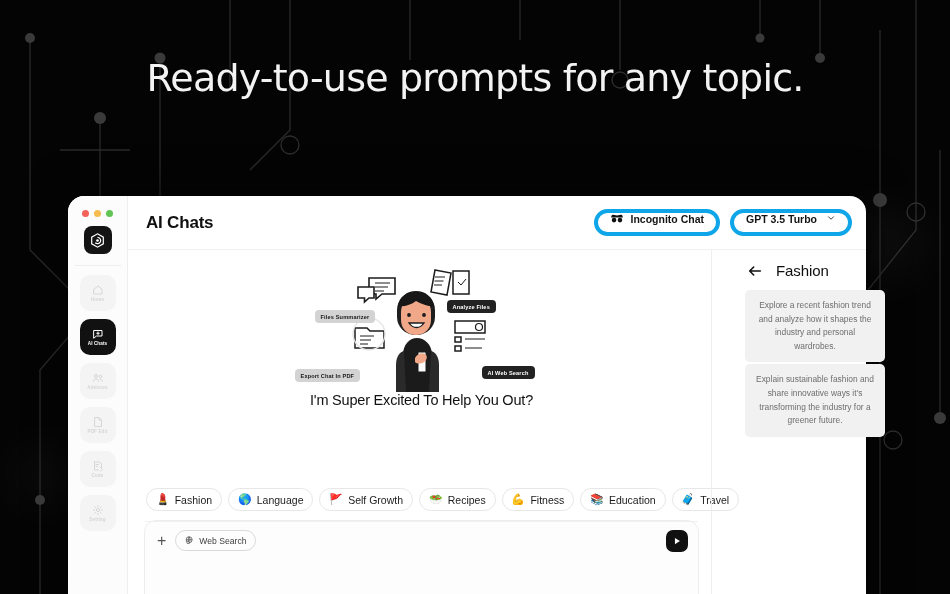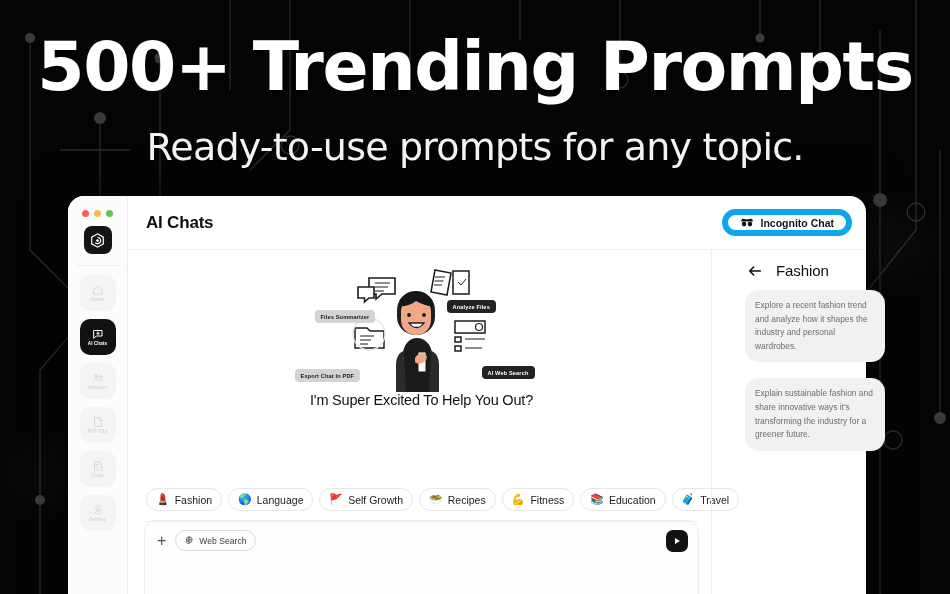--- a/index.html
+++ b/index.html
@@ -64,22 +64,22 @@
   .nav-item svg { display: block; }
 
   
   .main { flex: 1; display: flex; flex-direction: column; min-width: 0; }
   .topbar {
     height: 54px; flex: 0 0 54px; border-bottom: 1px solid #f0f0f0;
     display: flex; align-items: center; padding: 0 14px 0 18px; gap: 10px;
   }
   .app-title { font-size: 17px; font-weight: 700; color: #101010; letter-spacing: -.2px; flex: 1; }
   .pill {
-    height: 27px; border: 6px solid #0ea5e9; border-radius: 14px; background: #fff;
-    display: flex; align-items: center; gap: 7px; padding: 0 12px;
+    height: 27px; border: 4px solid #0ea5e9; border-radius: 14px; background: #fff;
+    display: flex; gap: 7px; padding: 0 12px;
     font-size: 10.5px; font-weight: 700; color: #141414; white-space: nowrap;
   }
   .pill .chev { margin-left: 2px; color: #333; }
 
   .body-row { flex: 1; display: flex; min-height: 0; }
 
   
   .chat-pane { flex: 1; min-width: 0; display: flex; flex-direction: column; padding: 10px 12px 0 16px; }
   .illus-wrap { flex: 1; position: relative; display: flex; flex-direction: column; align-items: center; justify-content: flex-start; padding-top: 6px; }
   .illus { position: relative; width: 270px; height: 126px; }
@@ -124,22 +124,22 @@
   
   .prompt-pane {
     width: 155px; flex: 0 0 155px; border-left: 1px solid #efefef;
     padding: 12px 0 0 14px; display: flex; flex-direction: column; gap: 9px; position: relative;
   }
   .prompt-head-title { font-size: 15px; font-weight: 500; color: #0e0e0e; letter-spacing: -.1px; }
 
   
   .cards-layer { position: absolute; left: 745px; top: 290px; width: 145px; z-index: 4; }
   .pcard {
-    background: #f1f1f1; border-radius: 14px; padding: 9px 10px; margin-bottom: 16px;
-    font-size: 8.4px; line-height: 1.62; color: #6e6e6e; width: 140px;
+    background: #f1f1f1; border-radius: 5px; padding: 9px 10px; margin-bottom: 2px;
+    font-size: 8.4px; line-height: 1.62; color: #6e6e6e; width: 140px; text-align: center;
   }
 
   .win-overlay-head { position: absolute; left: 745px; top: 262px; z-index: 4; display: flex; align-items: center; gap: 11px; }
 </style>
 </head>
 <body>
 
 <div id="stage">
 
   <div class="bg-art">
@@ -176,21 +176,20 @@
         <circle cx="893" cy="440" r="9"></circle>
         <circle cx="88" cy="392" r="9"></circle>
         <circle cx="620" cy="80" r="8"></circle>
       </g>
     </svg>
     <div class="bg-glow" style="left:845px; top:200px; width:86px; height:86px;"></div>
     <div class="bg-glow" style="left:10px; top:440px; width:70px; height:70px;"></div>
   </div>
 
   <div class="hero">
-    <div class="hero-title">500+ Trending Prompts</div>
     <div class="hero-sub">Ready-to-use prompts for any topic.</div>
   </div>
 
   <div class="window">
     <div class="window-inner">
 
       <div class="sidebar">
         <div class="traffic">
           <span class="dot r"></span>
           <span class="dot y"></span>
@@ -263,20 +262,26 @@
 
           <div class="pill">
             <svg width="14" height="11" viewBox="0 0 26 18" fill="#111">
               <path d="M2 7h22l-1-3.4c-.4-1.3-1.6-2-2.9-1.7L13 3.3 5.9 1.9C4.6 1.6 3.4 2.3 3 3.6Z"></path>
               <circle cx="7.5" cy="12" r="4.3"></circle>
                 <circle cx="18.5" cy="12" r="4.3"></circle>
             </svg>
             <span>Incognito Chat</span>
           </div>
 
+          <div class="pill">
+            <span>GPT 3.5 Turbo</span>
+            <svg class="chev" width="10" height="10" viewBox="0 0 24 24" fill="none" stroke="currentColor" stroke-width="2.2" stroke-linecap="round" stroke-linejoin="round">
+              <path d="M6 9l6 6 6-6"></path>
+            </svg>
+          </div>
         </div>
 
         <div class="body-row">
 
           <div class="chat-pane">
 
             <div class="illus-wrap">
               <div class="illus">
 
                 <svg width="270" height="126" viewBox="0 0 270 126" fill="none">

